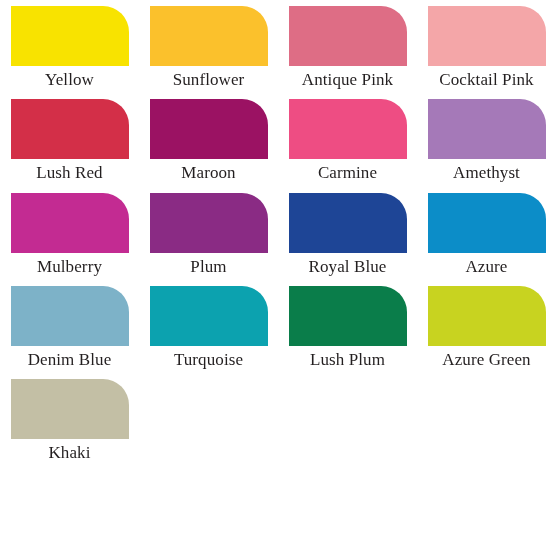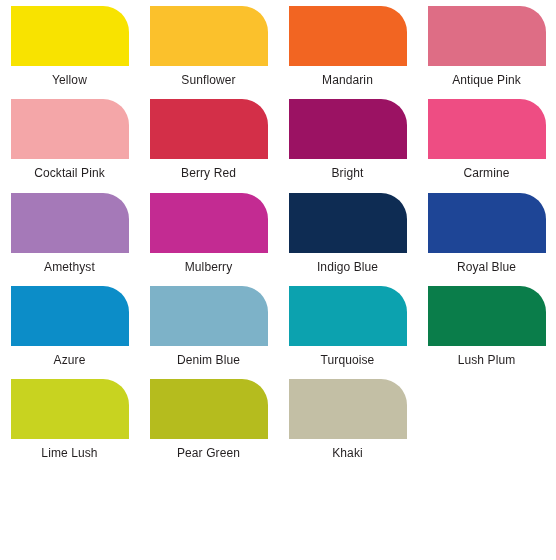--- a/index.html
+++ b/index.html
@@ -41,76 +41,72 @@
     height: 60px;
     border-top-right-radius: 26px;
     border-top-left-radius: 0;
     border-bottom-right-radius: 0;
     border-bottom-left-radius: 0;
     box-sizing: border-box;
   }
 
   .swatch-label {
     margin-top: 7px;
-    font-size: 12px;
+    font-size: 17px;
     line-height: 14px;
     color: #231f20;
     text-align: center;
     letter-spacing: 0.1px;
     white-space: nowrap;
-    font-family: Liberation Sans, sans-serif;
+    font-family: Liberation Serif, serif;
   }
 </style>
 </head>
 <body>
 
 <div id="swatch-chart">
     <div class="swatch-cell">
       <div class="swatch-chip" style="background-color: rgb(248, 227, 0);"></div>
       <div class="swatch-label">Yellow</div>
     </div>
     <div class="swatch-cell">
       <div class="swatch-chip" style="background-color: rgb(251, 193, 44);"></div>
       <div class="swatch-label">Sunflower</div>
     </div>
     <div class="swatch-cell">
-      <div class="swatch-chip" style="background-color: rgb(242, 101, 34);"></div>
-      <div class="swatch-label">Mandarin</div>
-    </div>
-    <div class="swatch-cell">
       <div class="swatch-chip" style="background-color: rgb(222, 109, 133);"></div>
       <div class="swatch-label">Antique Pink</div>
     </div>
     <div class="swatch-cell">
       <div class="swatch-chip" style="background-color: rgb(244, 166, 168);"></div>
       <div class="swatch-label">Cocktail Pink</div>
     </div>
     <div class="swatch-cell">
       <div class="swatch-chip" style="background-color: rgb(211, 47, 72);"></div>
-      <div class="swatch-label">Berry Red</div>
+      <div class="swatch-label">Lush Red</div>
     </div>
     <div class="swatch-cell">
       <div class="swatch-chip" style="background-color: rgb(155, 18, 99);"></div>
-      <div class="swatch-label">Bright</div>
+      <div class="swatch-label">Maroon</div>
     </div>
     <div class="swatch-cell">
       <div class="swatch-chip" style="background-color: rgb(238, 77, 131);"></div>
       <div class="swatch-label">Carmine</div>
     </div>
     <div class="swatch-cell">
       <div class="swatch-chip" style="background-color: rgb(165, 121, 184);"></div>
       <div class="swatch-label">Amethyst</div>
     </div>
     <div class="swatch-cell">
       <div class="swatch-chip" style="background-color: rgb(195, 43, 146);"></div>
       <div class="swatch-label">Mulberry</div>
     </div>
     <div class="swatch-cell">
-      <div class="swatch-chip" style="background-color: rgb(14, 44, 83);"></div>
-      <div class="swatch-label">Indigo Blue</div>
+      <div class="swatch-chip" style="background-color: rgb(138, 43, 132);"></div>
+      <div class="swatch-label">Plum</div>
     </div>
     <div class="swatch-cell">
       <div class="swatch-chip" style="background-color: rgb(30, 69, 150);"></div>
       <div class="swatch-label">Royal Blue</div>
     </div>
     <div class="swatch-cell">
       <div class="swatch-chip" style="background-color: rgb(12, 141, 200);"></div>
       <div class="swatch-label">Azure</div>
     </div>
     <div class="swatch-cell">
@@ -120,23 +116,19 @@
     <div class="swatch-cell">
       <div class="swatch-chip" style="background-color: rgb(12, 162, 175);"></div>
       <div class="swatch-label">Turquoise</div>
     </div>
     <div class="swatch-cell">
       <div class="swatch-chip" style="background-color: rgb(10, 125, 74);"></div>
       <div class="swatch-label">Lush Plum</div>
     </div>
     <div class="swatch-cell">
       <div class="swatch-chip" style="background-color: rgb(200, 211, 32);"></div>
-      <div class="swatch-label">Lime Lush</div>
-    </div>
-    <div class="swatch-cell">
-      <div class="swatch-chip" style="background-color: rgb(181, 188, 30);"></div>
-      <div class="swatch-label">Pear Green</div>
+      <div class="swatch-label">Azure Green</div>
     </div>
     <div class="swatch-cell">
       <div class="swatch-chip" style="background-color: rgb(195, 191, 165);"></div>
       <div class="swatch-label">Khaki</div>
     </div>
   </div>
 
 </body></html>

